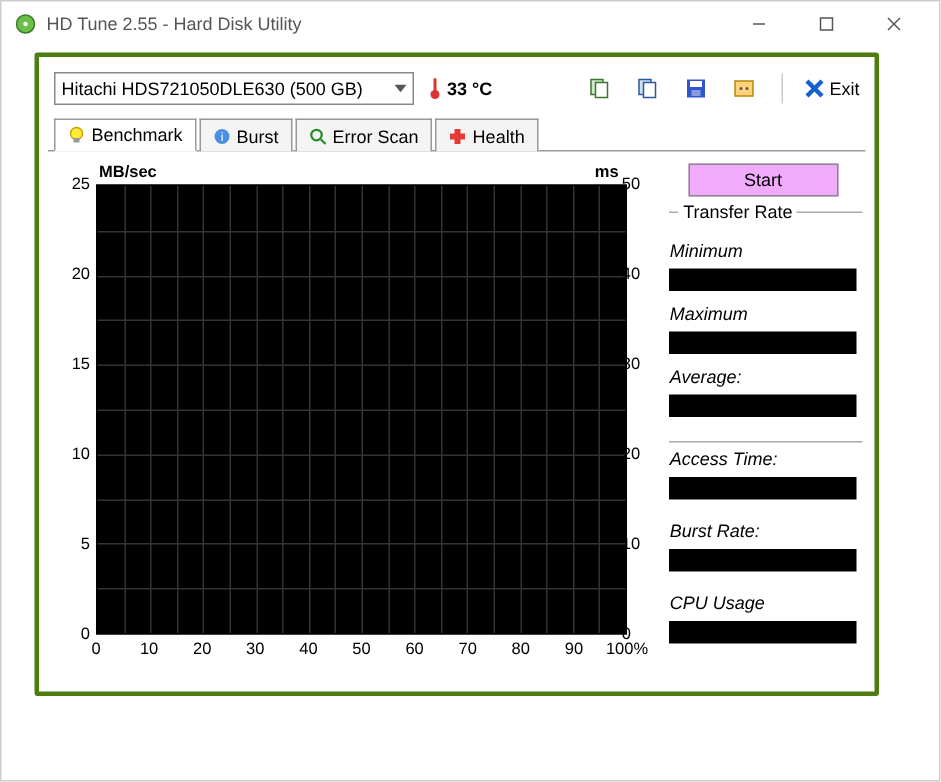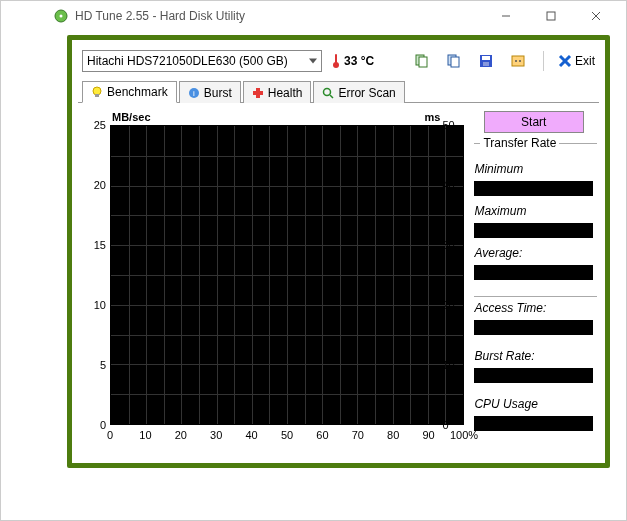--- a/index.html
+++ b/index.html
@@ -1,26 +1,26 @@
 <!DOCTYPE html>
 <html><head>
 <meta charset="utf-8">
 <style>
   * { box-sizing: border-box; margin: 0; padding: 0; }
   body { font-family: "Segoe UI", Tahoma, Arial, sans-serif; font-size: 11px; background: #fff; }
-  .window { width: 627px; height: 521px; background: #fff; border: 1px solid #ccc; position: relative; padding-left: 44px; }
+  .window { width: 627px; height: 521px; background: #fff; border: 1px solid #ccc; position: relative; }
 
   
   .titlebar { height: 30px; display: flex; align-items: center; padding: 0 8px; }
   .titlebar .app-icon { width: 16px; height: 16px; margin-right: 6px; display:inline-flex; align-items:center; justify-content:center; }
   .titlebar .title { color: #555; font-size: 12px; flex: 1; }
   .titlebar .winbtn { width: 45px; height: 28px; display:flex; align-items:center; justify-content:center; color:#555; }
   .titlebar .winbtn svg { width: 10px; height: 10px; }
 
-  .outer-panel { margin: 4px 16px 16px 22px; border: 5px solid #4d7c0f; background: #fff; border-radius: 2px; padding: 0; }
+  .outer-panel { margin: 4px 40px 16px 22px; border: 3px solid #4d7c0f; background: #fff; border-radius: 2px; padding: 0; }
 
   
   .toolbar { display: flex; align-items: center; padding: 10px 10px 8px 10px; gap: 10px; }
   .drive-select { border: 1px solid #888; height: 22px; width: 240px; display:flex; align-items:center; padding:0 4px; font-size:12px; background:#fff; position:relative; }
   .drive-select .chev { position:absolute; right:4px; top:50%; transform:translateY(-50%); border-left:4px solid transparent; border-right:4px solid transparent; border-top:5px solid #555; }
   .temp { display:flex; align-items:center; gap:4px; font-weight:bold; font-size:12px; }
   .thermo { width:8px; height:16px; display:inline-block; }
   .spacer { flex:1; }
   .iconbtn { width:22px; height:22px; display:flex; align-items:center; justify-content:center; border:1px solid transparent; }
   .exit-group{ display:flex; align-items:center; gap:3px; font-weight:normal; font-size:12px;}
@@ -152,31 +152,31 @@
       </div>
       <div class="tab">
         <svg width="12" height="12" viewBox="0 0 12 12">
             <circle cx="6" cy="6" r="5" fill="#4a90e2"></circle>
             <text x="6" y="9" text-anchor="middle" font-size="8" fill="#fff" font-family="Arial">i</text>
           </svg>
         <span>Burst</span>
       </div>
       <div class="tab">
         <svg width="12" height="12" viewBox="0 0 12 12">
+            <circle cx="5" cy="5" r="3.5" fill="none" stroke="#2a8a2a" stroke-width="1.5"></circle>
+            <line x1="8" y1="8" x2="11" y2="11" stroke="#2a8a2a" stroke-width="1.5"></line>
+          </svg>
+        <span>Error Scan</span>
+      </div>
+      <div class="tab">
+        <svg width="12" height="12" viewBox="0 0 12 12">
             <rect x="4" y="1" width="4" height="10" fill="#e53935"></rect>
             <rect x="1" y="4" width="10" height="4" fill="#e53935"></rect>
           </svg>
         <span>Health</span>
-      </div>
-      <div class="tab">
-        <svg width="12" height="12" viewBox="0 0 12 12">
-            <circle cx="5" cy="5" r="3.5" fill="none" stroke="#2a8a2a" stroke-width="1.5"></circle>
-            <line x1="8" y1="8" x2="11" y2="11" stroke="#2a8a2a" stroke-width="1.5"></line>
-          </svg>
-        <span>Error Scan</span>
       </div>
     </div>
 
     <div class="content">
 
       <div class="chart-wrap chart-wrap-fixedh">
         <span class="y-left-label">MB/sec</span>
         <span class="y-right-label">ms</span>
 
         <div class="chart-area">

